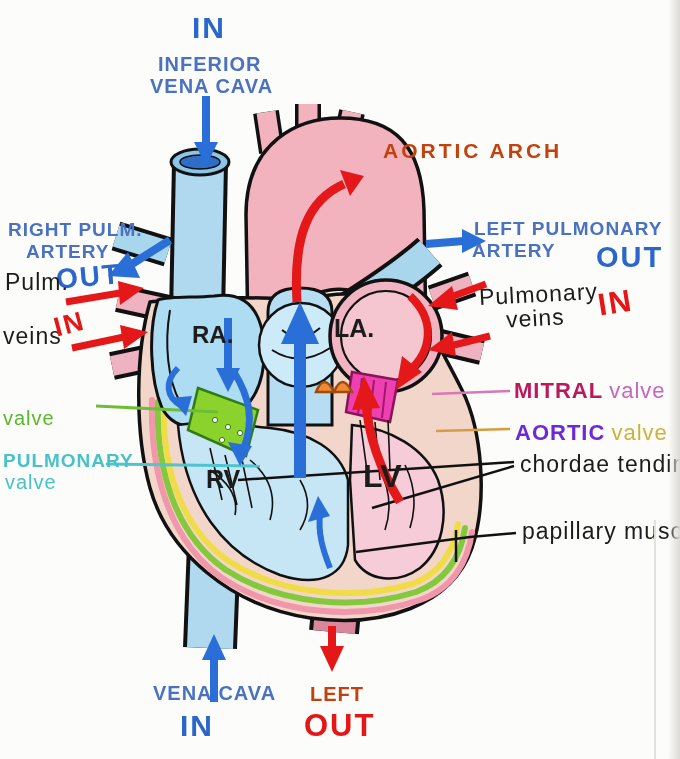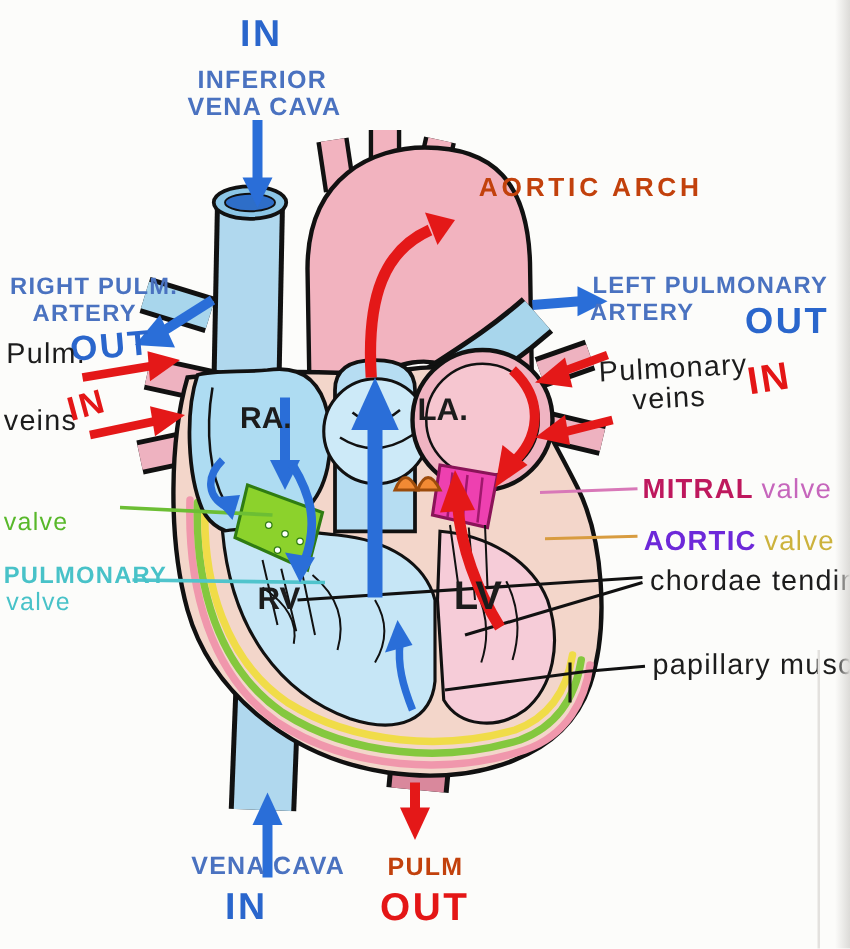--- a/index.html
+++ b/index.html
@@ -254,21 +254,21 @@
     <span class="caps orange">AORTIC</span>
     <span class="hand gold">valve</span>
   </div>
 
   <div class="lbl hand ink" style="left:520px;top:452px;font-size:23px;">chordae tendineae</div>
   <div class="lbl hand ink" style="left:522px;top:519px;font-size:23px;">papillary muscles</div>
 
   <div class="lbl caps blue" style="left:153px;top:683px;font-size:20px;">VENA CAVA</div>
   <div class="lbl flow boldblue" style="left:180px;top:710px;font-size:30px;">IN</div>
 
-  <div class="lbl caps red" style="left:310px;top:684px;font-size:20px;">PULM</div>
+  <div class="lbl caps red" style="left:310px;top:684px;font-size:20px;">LEFT</div>
   <div class="lbl flow brightred" style="left:304px;top:710px;font-size:31px;">OUT</div>
 
   <div class="lbl ink" style="left:192px;top:322px;font-size:24px;font-weight:600;">RA.</div>
   <div class="lbl ink" style="left:334px;top:315px;font-size:25px;font-weight:600;">LA.</div>
   <div class="lbl ink" style="left:206px;top:466px;font-size:25px;font-weight:600;text-align:right;">RV</div>
   <div class="lbl ink" style="left:363px;top:460px;font-size:32px;font-weight:600;">LV</div>
 
   <div class="paper-line"></div>
   <div class="paper-edge"></div>
 </div>

